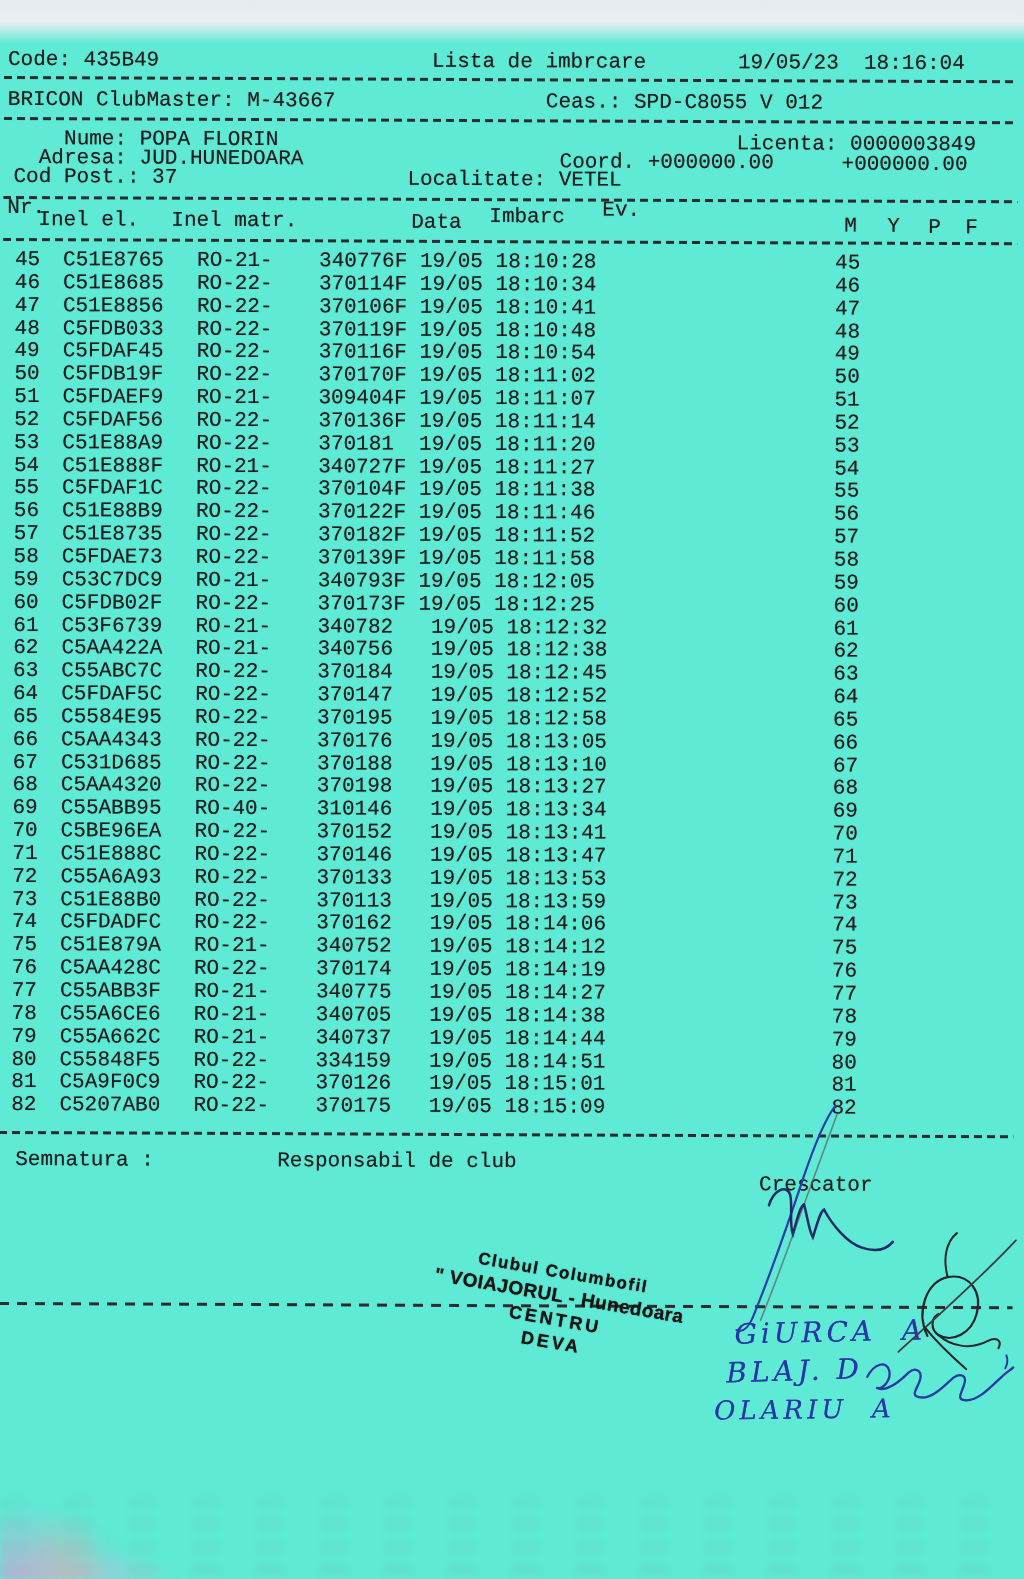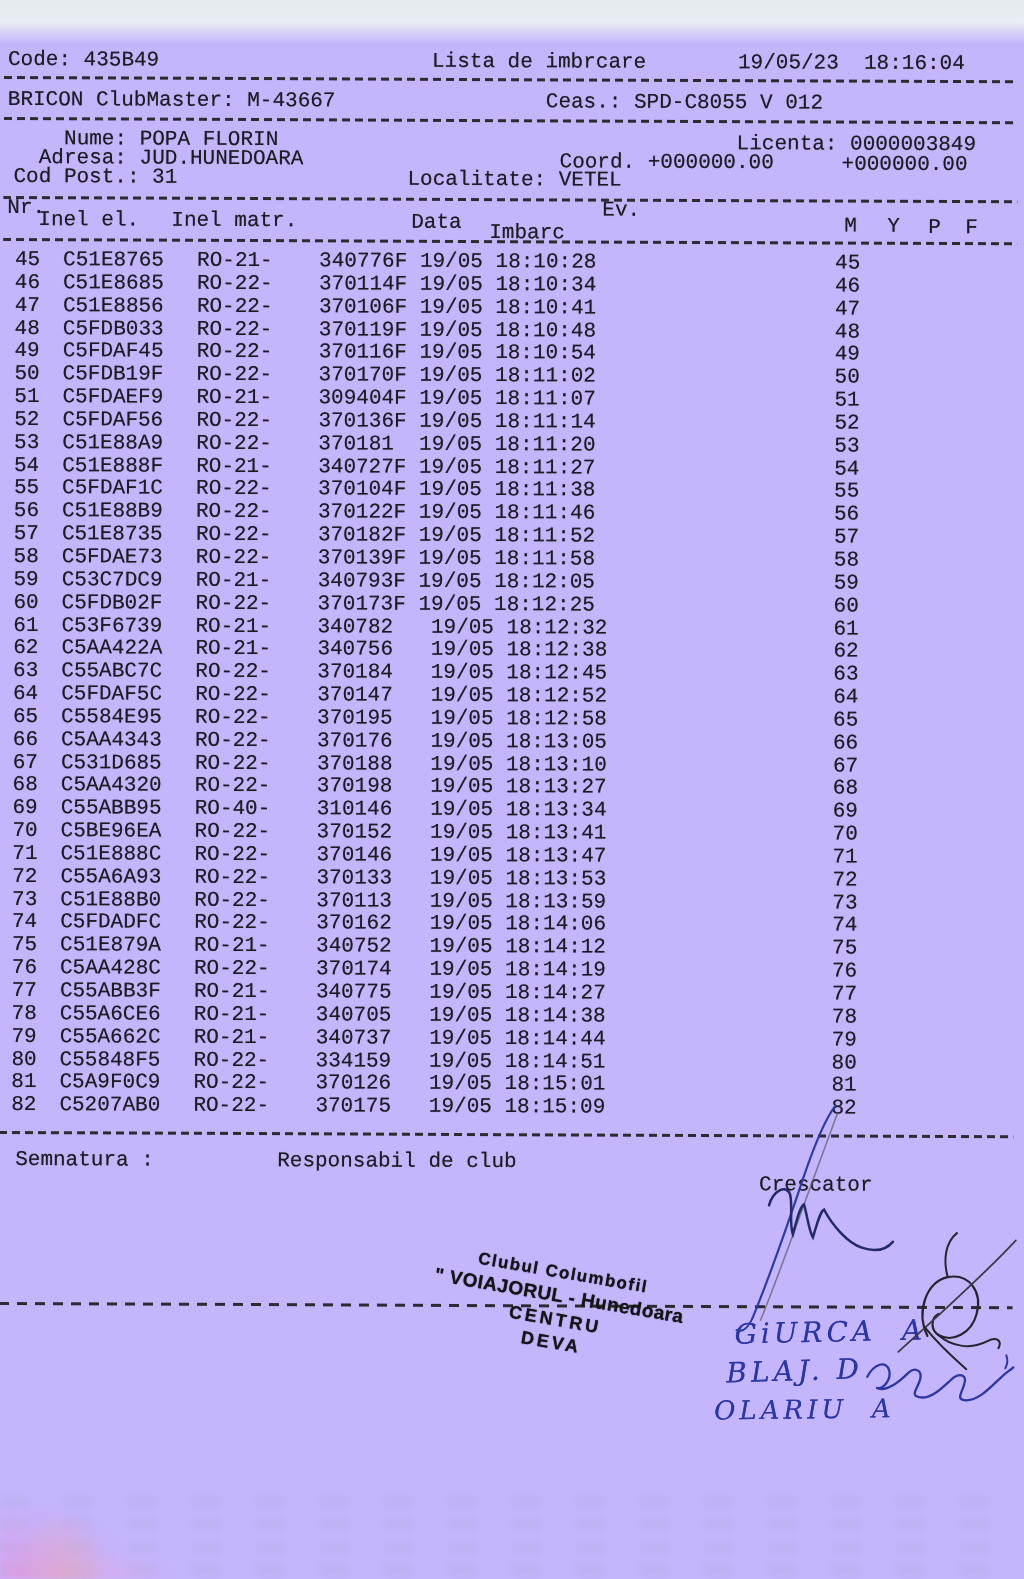--- a/index.html
+++ b/index.html
@@ -1,17 +1,17 @@
 <!DOCTYPE html>
 <html><head>
 <meta charset="utf-8">
 <style>
   html,body { margin:0; padding:0; background:#ffffff; }
   .page { position:relative; width:1024px; height:1579px; overflow:hidden;
-          background:#c4b5fd; font-family:"Liberation Mono","DejaVu Sans Mono",monospace;
+          background:#5eead4; font-family:"Liberation Mono","DejaVu Sans Mono",monospace;
           color:#1d1d20; }
   .topband { position:absolute; top:0; left:0; width:100%; height:44px;
              background:linear-gradient(180deg,#e5ebef 0,#e9eef2 50%,rgba(250,251,252,0) 100%); }
   .doc { position:absolute; left:0; top:0; width:100%; height:100%;
          transform:rotate(.25deg); transform-origin:20px 60px; }
   .t { position:absolute; font-size:21px; line-height:23px; white-space:pre;
        text-shadow:0 0 .7px rgba(25,25,30,.55); }
   .dash { position:absolute; left:4px; width:1014px; height:3px;
           background:repeating-linear-gradient(90deg,#2c2c2e 0 8px,transparent 8px 13px); }
   .dash.wide { background:repeating-linear-gradient(90deg,#2c2c2e 0 10px,transparent 10px 18px); }
@@ -61,29 +61,29 @@
 
     <div class="t" style="left:8px;top:88px">BRICON ClubMaster: M-43667</div>
     <div class="t" style="left:546px;top:88px">Ceas.: SPD-C8055 V 012</div>
     <div class="dash" style="top:117px"></div>
 
     <div class="t" style="left:14px;top:127px">    Nume: POPA FLORIN</div>
     <div class="t" style="left:737px;top:129px">Licenta: 0000003849</div>
     <div class="t" style="left:14px;top:146px">  Adresa: JUD.HUNEDOARA</div>
     <div class="t" style="left:560px;top:148px">Coord. +000000.00</div>
     <div class="t" style="left:842px;top:149px">+000000.00</div>
-    <div class="t" style="left:14px;top:165px">Cod Post.: 31</div>
+    <div class="t" style="left:14px;top:165px">Cod Post.: 37</div>
     <div class="t" style="left:408px;top:166px">Localitate: VETEL</div>
     <div class="dash" style="top:196px"></div>
 
     <div class="t" style="left:8px;top:196px">Nr.</div>
     <div class="t" style="left:39px;top:208px">Inel el.</div>
     <div class="t" style="left:172px;top:208px">Inel matr.</div>
     <div class="t" style="left:412px;top:209px">Data</div>
-    <div class="t" style="left:490px;top:219px">Imbarc</div>
+    <div class="t" style="left:490px;top:203px">Imbarc</div>
     <div class="t" style="left:603px;top:196px">Ev.</div>
     <div class="t" style="left:845px;top:211px">M</div>
     <div class="t" style="left:888px;top:211px">Y</div>
     <div class="t" style="left:929px;top:212px">P</div>
     <div class="t" style="left:966px;top:212px">F</div>
     <div class="dash" style="top:238px"></div>
 
     <div class="rows">
         <div class="row">
         <span class="c-nr">45</span>

